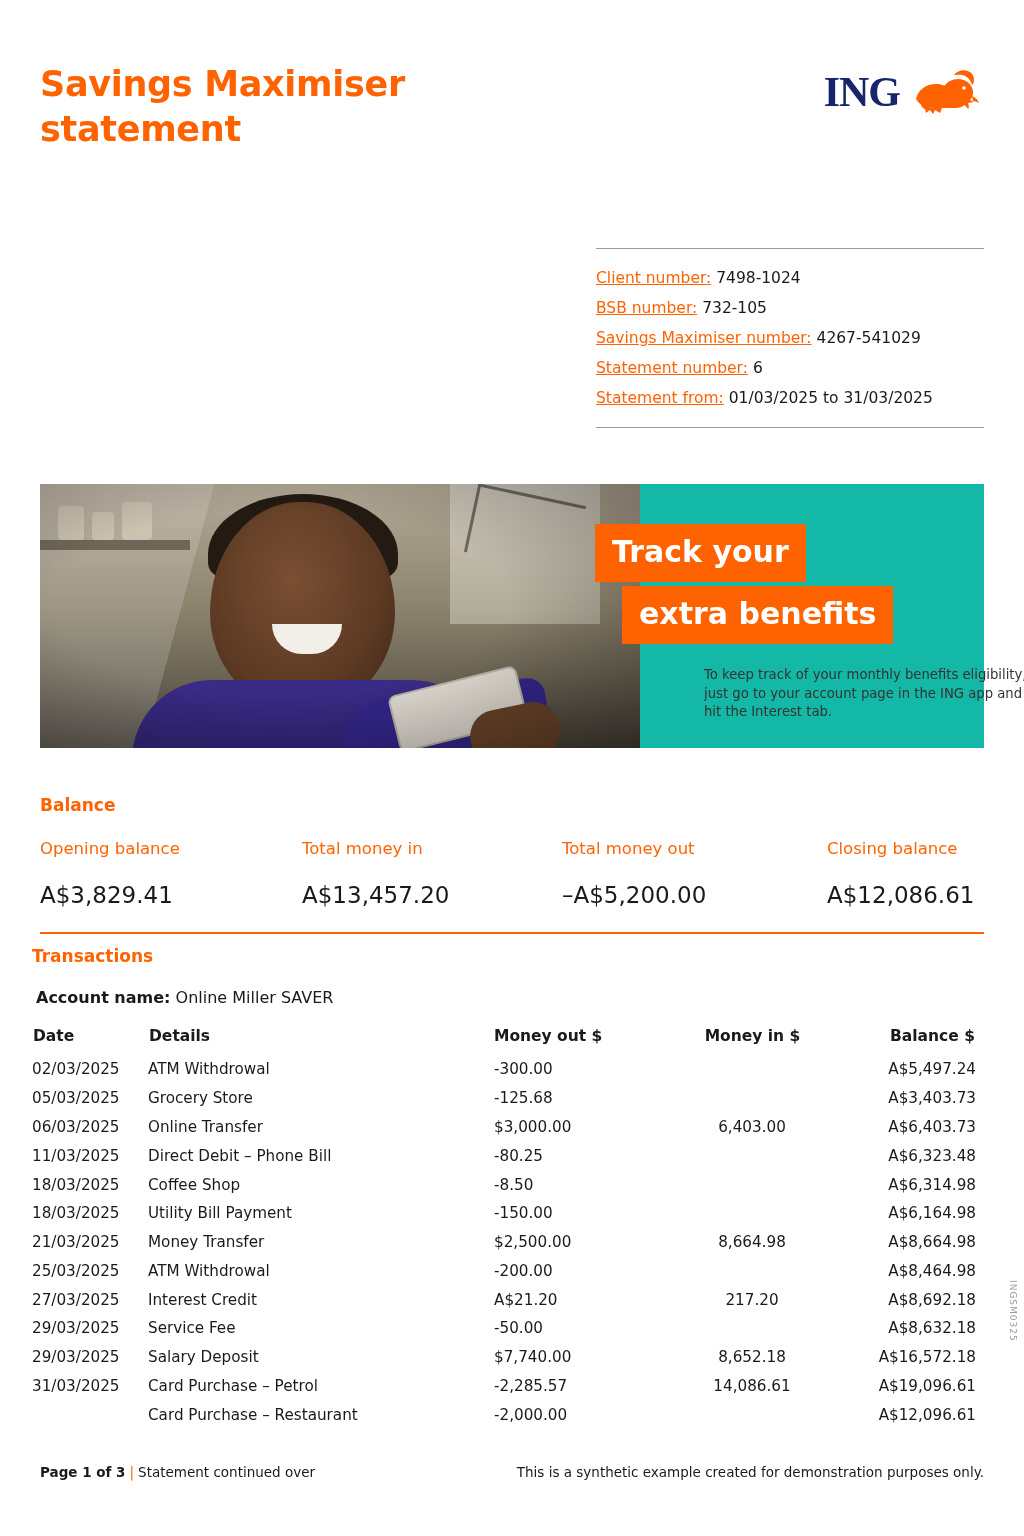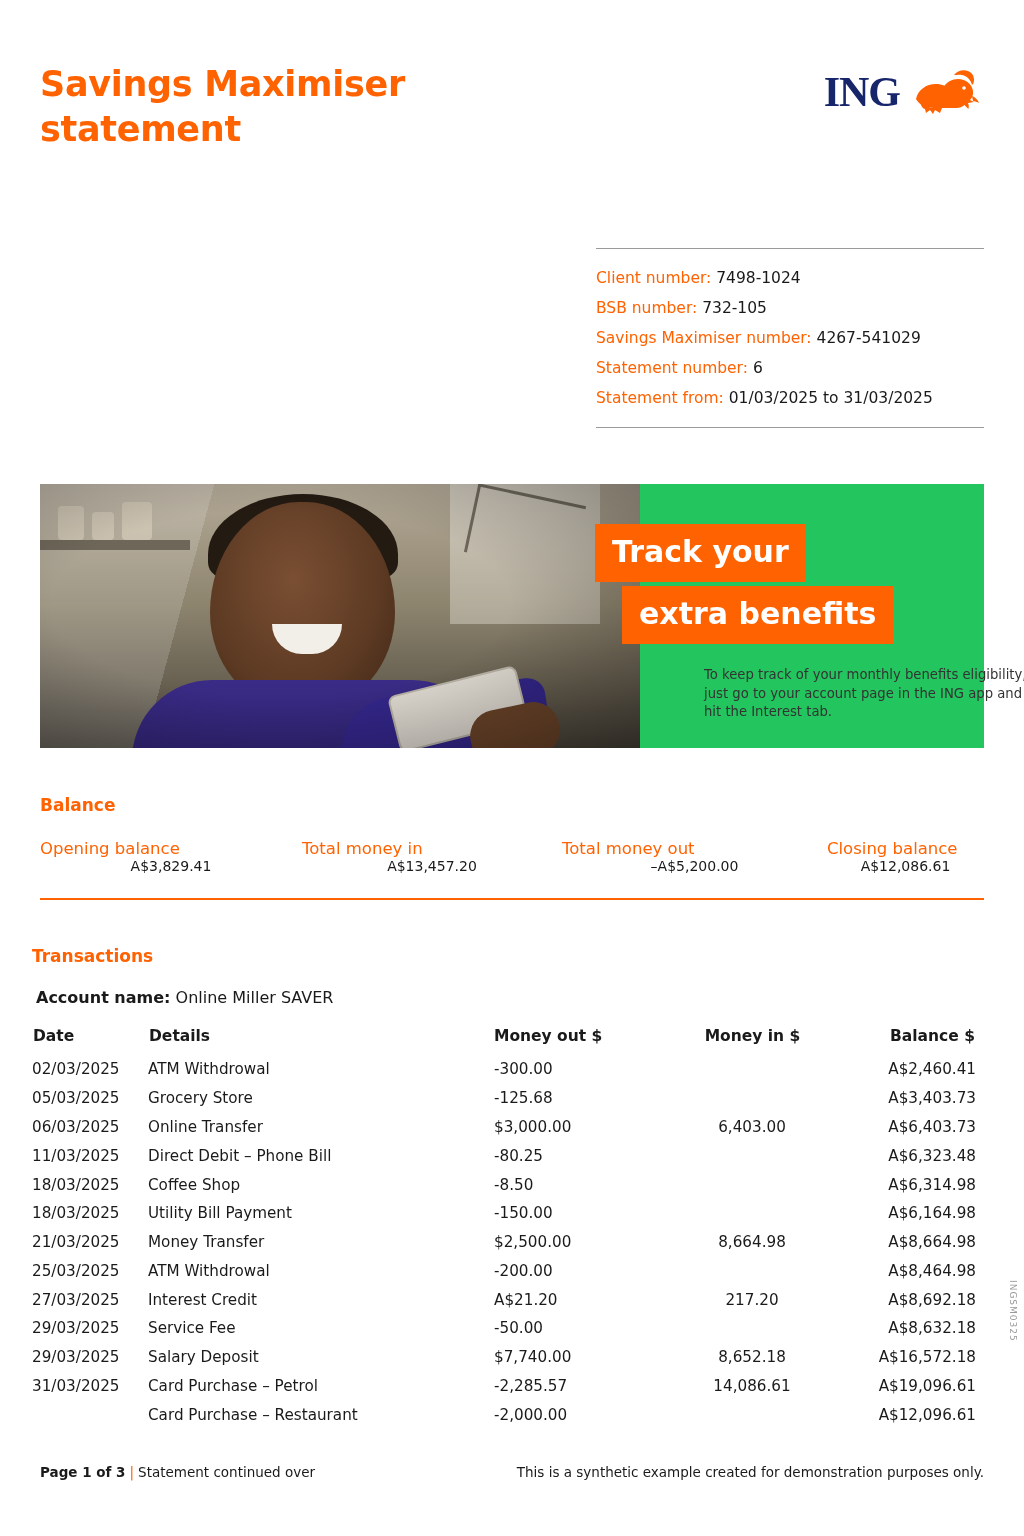--- a/index.html
+++ b/index.html
@@ -59,30 +59,30 @@
     border-top: 1px solid #9a9a9a;
     border-bottom: 1px solid #9a9a9a;
     padding: 14px 0 14px 0;
   }
   .meta-row {
     font-size: 15.5px;
     line-height: 30px;
     color: #1a1a1a;
     white-space: nowrap;
   }
-  .meta-label { color: #ff6200; }
+  .meta-label { color: #ff6200; text-decoration: underline; }
 
   
   .banner {
     position: absolute;
     top: 484px;
     left: 40px;
     width: 944px;
     height: 264px;
-    background: #22c55e;
+    background: #14b8a6;
     display: flex;
   }
   .banner-photo {
     width: 600px;
     height: 264px;
     position: relative;
     overflow: hidden;
     background: linear-gradient(160deg, #8c8475 0%, #6e6659 40%, #3b3730 100%);
   }
   .ph-wall {
@@ -187,21 +187,21 @@
     top: 795px;
     left: 40px;
     width: 944px;
   }
   .balance-grid {
     display: grid;
     grid-template-columns: 262px 260px 265px auto;
     margin-top: 24px;
   }
   .bal-label { color: #ff6200; font-size: 16.5px; }
-  .bal-value { font-size: 14px; color:#1a1a1a;text-align:center; }
+  .bal-value { font-size: 23px; margin-top: 24px; color:#1a1a1a; }
   .rule-orange {
     border: none;
     border-top: 2px solid #ff6200;
     margin: 24px 0 0 0;
   }
 
   
   .transactions {
     position: absolute;
     top: 946px;
@@ -363,21 +363,21 @@
           <th class="col-in">Money in $</th>
           <th class="col-bal">Balance $</th>
         </tr>
       </thead>
       <tbody>
         <tr>
           <td class="col-date">02/03/2025</td>
           <td class="col-details">ATM Withdrowal</td>
           <td class="col-out">-300.00</td>
           <td class="col-in"></td>
-          <td class="col-bal">A$2,460.41</td>
+          <td class="col-bal">A$5,497.24</td>
         </tr>
         <tr>
           <td class="col-date">05/03/2025</td>
           <td class="col-details">Grocery Store</td>
           <td class="col-out">-125.68</td>
           <td class="col-in"></td>
           <td class="col-bal">A$3,403.73</td>
         </tr>
         <tr>
           <td class="col-date">06/03/2025</td>

